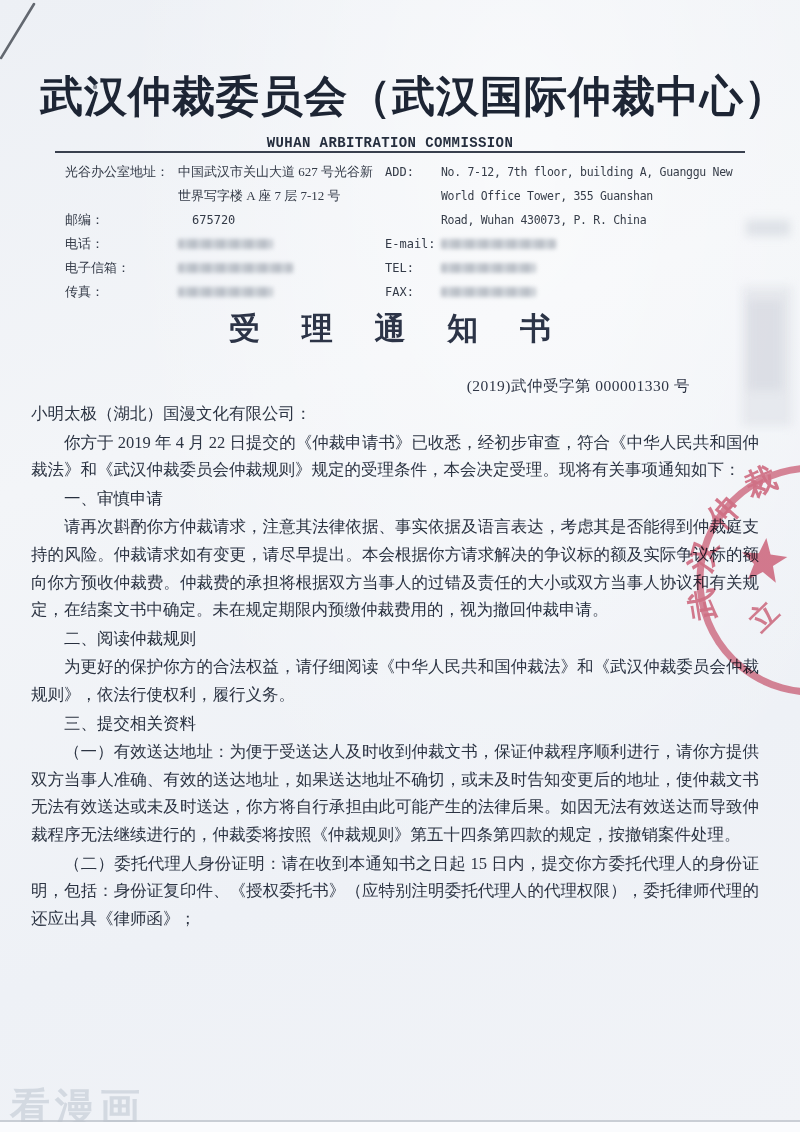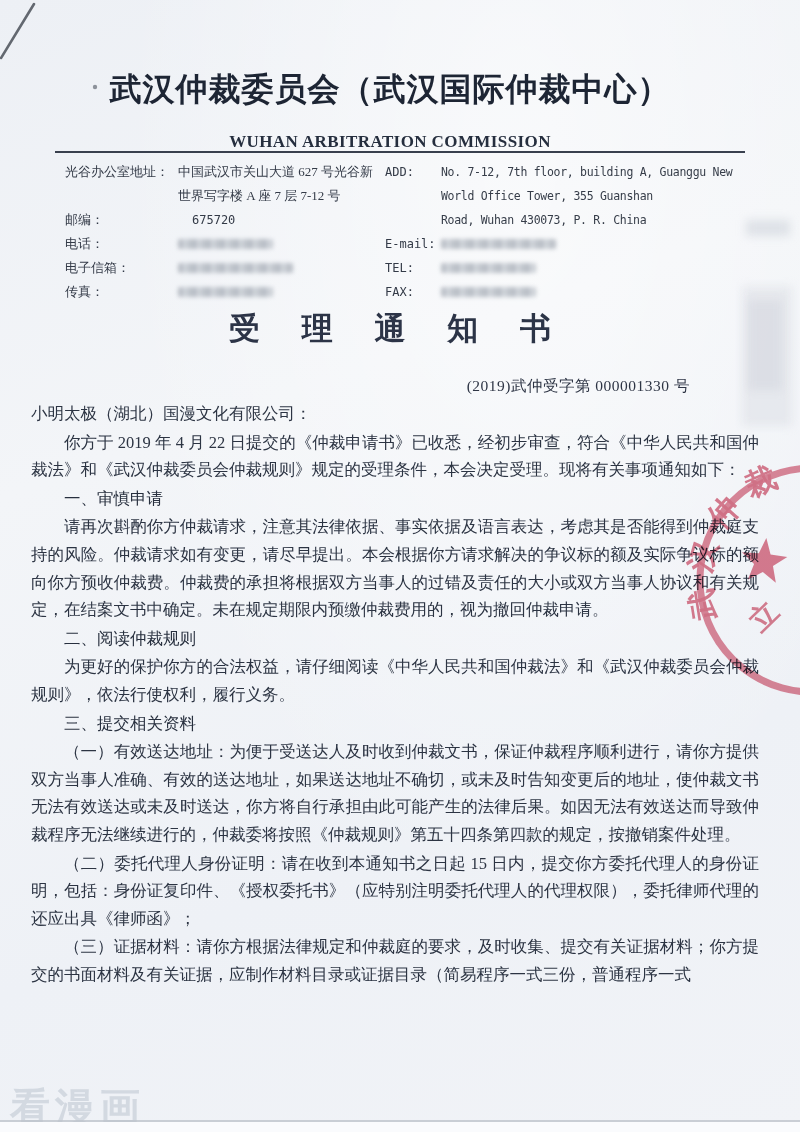--- a/index.html
+++ b/index.html
@@ -17,26 +17,26 @@
   
   .artifact-svg{position:absolute;left:0;top:0;pointer-events:none;}
   .smudge{position:absolute;filter:blur(5px);pointer-events:none;}
   .smudge.a{left:746px;top:220px;width:44px;height:16px;background:rgba(185,192,203,.38);}
   .smudge.b{left:742px;top:286px;width:50px;height:140px;background:rgba(196,202,212,.28);}
   .smudge.c{left:748px;top:300px;width:34px;height:90px;background:rgba(186,193,204,.25);}
 
   
   .header{position:absolute;left:40px;top:68px;width:700px;text-align:center;}
   .header-cn{
-    font-size:32px;font-weight:700;letter-spacing:1px;color:#1d2534;
+    font-size:43px;font-weight:700;letter-spacing:1px;color:#1d2534;
     font-family:"Liberation Serif", serif;white-space:nowrap;
   }
   .header-en{
-    margin-top:20px;font-size:17px;font-weight:700;letter-spacing:.4px;color:#252e3e;
-    font-family:Liberation Serif, serif;
+    margin-top:9px;font-size:14px;font-weight:700;letter-spacing:.4px;color:#252e3e;
+    font-family:Liberation Mono, monospace;
   }
   .header-rule{position:absolute;left:55px;top:151px;width:690px;height:0;
     border-top:2px solid #39404e;}
 
   
   .contact{position:absolute;left:55px;top:160px;width:700px;font-size:13px;color:#333a47;}
   .contact .col-left{position:absolute;left:10px;top:0;width:330px;}
   .contact .col-right{position:absolute;left:330px;top:0;width:370px;}
   .crow{display:flex;height:24px;align-items:center;}
   .clabel{font-weight:400;white-space:nowrap;}
@@ -165,21 +165,20 @@
   <div class="body-text">
     <p class="no-indent">小明太极（湖北）国漫文化有限公司：</p>
     <p>你方于 2019 年 4 月 22 日提交的《仲裁申请书》已收悉，经初步审查，符合《中华人民共和国仲裁法》和《武汉仲裁委员会仲裁规则》规定的受理条件，本会决定受理。现将有关事项通知如下：</p>
     <p class="heading">一、审慎申请</p>
     <p>请再次斟酌你方仲裁请求，注意其法律依据、事实依据及语言表达，考虑其是否能得到仲裁庭支持的风险。仲裁请求如有变更，请尽早提出。本会根据你方请求解决的争议标的额及实际争议标的额向你方预收仲裁费。仲裁费的承担将根据双方当事人的过错及责任的大小或双方当事人协议和有关规定，在结案文书中确定。未在规定期限内预缴仲裁费用的，视为撤回仲裁申请。</p>
     <p class="heading">二、阅读仲裁规则</p>
     <p>为更好的保护你方的合法权益，请仔细阅读《中华人民共和国仲裁法》和《武汉仲裁委员会仲裁规则》，依法行使权利，履行义务。</p>
     <p class="heading">三、提交相关资料</p>
     <p>（一）有效送达地址：为便于受送达人及时收到仲裁文书，保证仲裁程序顺利进行，请你方提供双方当事人准确、有效的送达地址，如果送达地址不确切，或未及时告知变更后的地址，使仲裁文书无法有效送达或未及时送达，你方将自行承担由此可能产生的法律后果。如因无法有效送达而导致仲裁程序无法继续进行的，仲裁委将按照《仲裁规则》第五十四条第四款的规定，按撤销案件处理。</p>
     <p>（二）委托代理人身份证明：请在收到本通知书之日起 15 日内，提交你方委托代理人的身份证明，包括：身份证复印件、《授权委托书》（应特别注明委托代理人的代理权限），委托律师代理的还应出具《律师函》；</p>
-    <p>（三）证据材料：请你方根据法律规定和仲裁庭的要求，及时收集、提交有关证据材料；你方提交的书面材料及有关证据，应制作材料目录或证据目录（简易程序一式三份，普通程序一式</p>
   </div>
 
   <svg class="seal" viewBox="0 0 290 290">
     <g transform="rotate(-6 145 145)" fill="#d14f68" stroke="none" opacity="0.9">
       <circle cx="145" cy="145" r="112" fill="none" stroke="#d14f68" stroke-width="7" opacity="0.85"></circle>
       <path id="sealArc" d="M 50,180 A 101,101 0 1 1 240,180" fill="none"></path>
       <text font-size="31" font-weight="700" letter-spacing="13" font-family="'Liberation Serif', serif" fill="#d14f68" opacity="0.92">
         <textPath href="#sealArc" startOffset="2%">武汉仲裁</textPath>
       </text>
       <path opacity="0.92" transform="translate(99,122) rotate(12)" d="M0,-24 L5.9,-8.1 L22.8,-7.4 L9.5,3.1 L14.1,19.4 L0,10 L-14.1,19.4 L-9.5,3.1 L-22.8,-7.4 L-5.9,-8.1 Z"></path>

